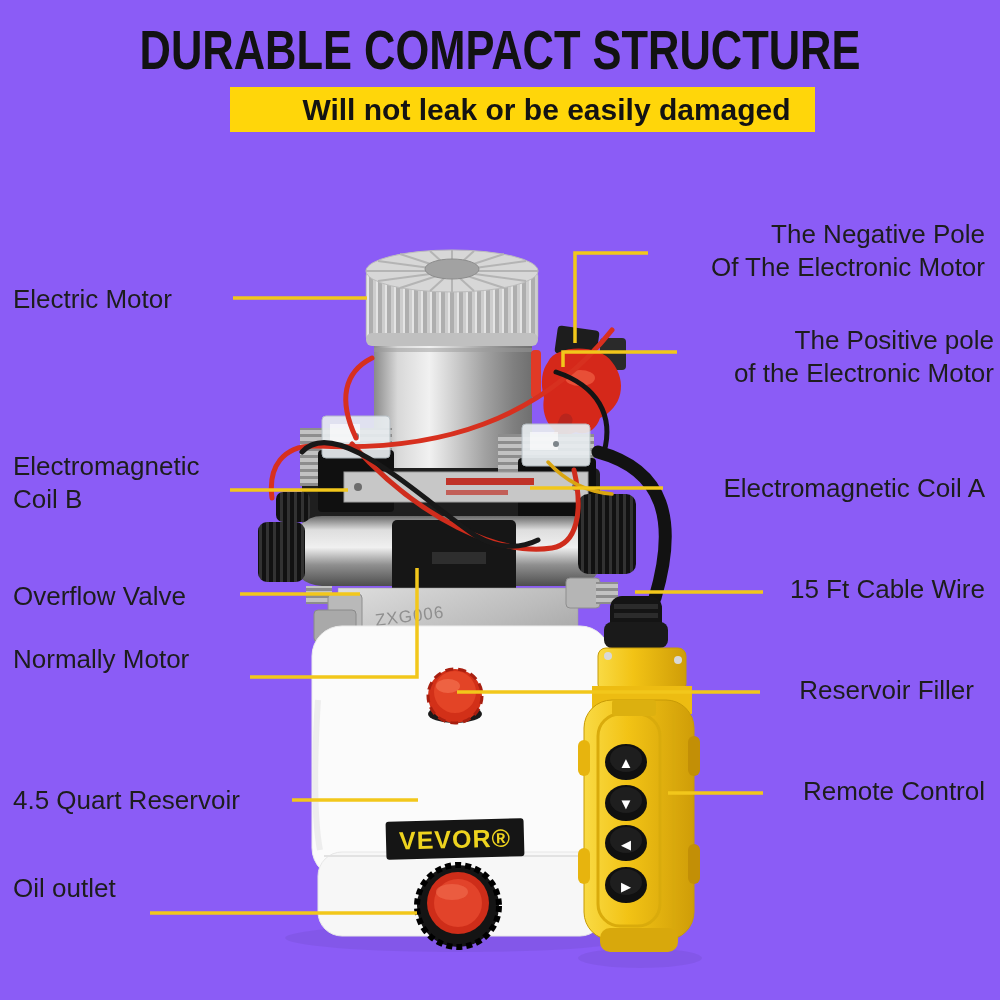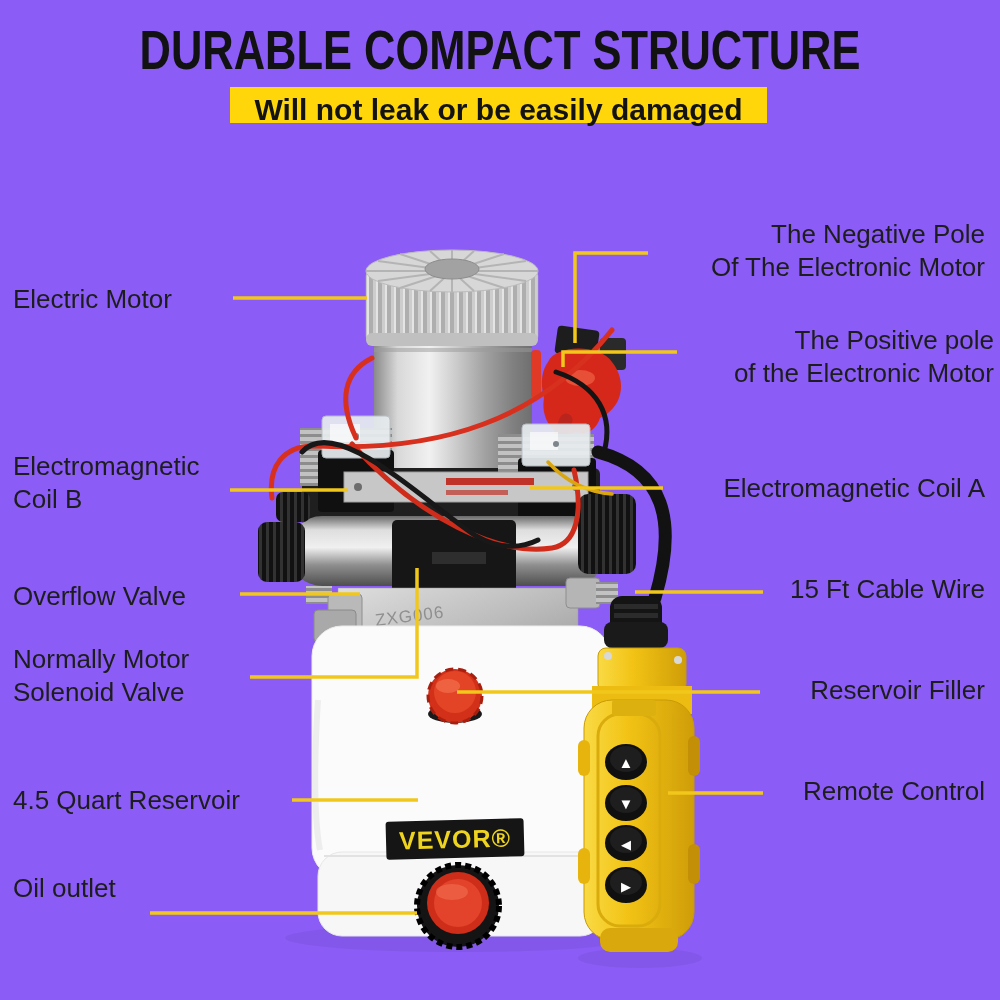--- a/index.html
+++ b/index.html
@@ -1,22 +1,22 @@
 <!DOCTYPE html>
 <html><head>
 <meta charset="utf-8">
 <style>
   html,body{margin:0;padding:0;background:#ffffff;}
   .stage{position:relative;width:1000px;height:1000px;background:#8b5cf6;overflow:hidden;
          font-family:"Liberation Sans",sans-serif;color:#1d1d1d;}
   .title{position:absolute;left:0;right:0;top:18px;text-align:center;
          font-size:55px;font-weight:700;letter-spacing:0px;color:#121212;
          transform:scaleX(0.79);white-space:nowrap;}
-  .banner{position:absolute;left:230px;top:87px;width:537px;height:36px;background:#FFD60A;
-          text-align:center;line-height:45px;font-size:30px;font-weight:700;color:#131313;}
+  .banner{position:absolute;left:230px;top:87px;width:537px;height:45px;background:#FFD60A;
+          text-align:center;line-height:45px;font-size:30px;font-weight:700;color:#131313;padding-left:48px;}
   .label{position:absolute;font-size:26px;line-height:33px;color:#1d1d1d;white-space:nowrap;}
   .label.right{text-align:right;}
   .label .ln{display:block;}
   svg.art{position:absolute;left:0;top:0;pointer-events:none;}
 </style>
 </head>
 <body>
 
 <div class="stage">
 
@@ -257,21 +257,20 @@
   </div>
   <div class="label" style="left:13px;top:450px">
     <span class="ln">Electromagnetic</span>
     <span class="ln">Coil B</span>
   </div>
   <div class="label" style="left:13px;top:580px">
     <span class="ln">Overflow Valve</span>
   </div>
   <div class="label" style="left:13px;top:643px">
     <span class="ln">Normally Motor</span>
-    <span class="ln">Solenoid Valve</span>
   </div>
   <div class="label" style="left:13px;top:784px">
     <span class="ln">4.5 Quart Reservoir</span>
   </div>
   <div class="label" style="left:13px;top:872px">
     <span class="ln">Oil outlet</span>
   </div>
 
   <div class="label right" style="right:15px;top:218px">
     <span class="ln">The Negative Pole</span>
@@ -280,20 +279,20 @@
   <div class="label right" style="right:6px;top:324px">
     <span class="ln">The Positive pole</span>
     <span class="ln">of the Electronic Motor</span>
   </div>
   <div class="label right" style="right:15px;top:472px">
     <span class="ln">Electromagnetic Coil A</span>
   </div>
   <div class="label right" style="right:15px;top:573px">
     <span class="ln">15 Ft Cable Wire</span>
   </div>
-  <div class="label right" style="right:15px;top:674px">
+  <div class="label right" style="right:26px;top:674px">
     <span class="ln">Reservoir Filler</span>
   </div>
   <div class="label right" style="right:15px;top:775px">
     <span class="ln">Remote Control</span>
   </div>
 
 </div>
 
 </body></html>

